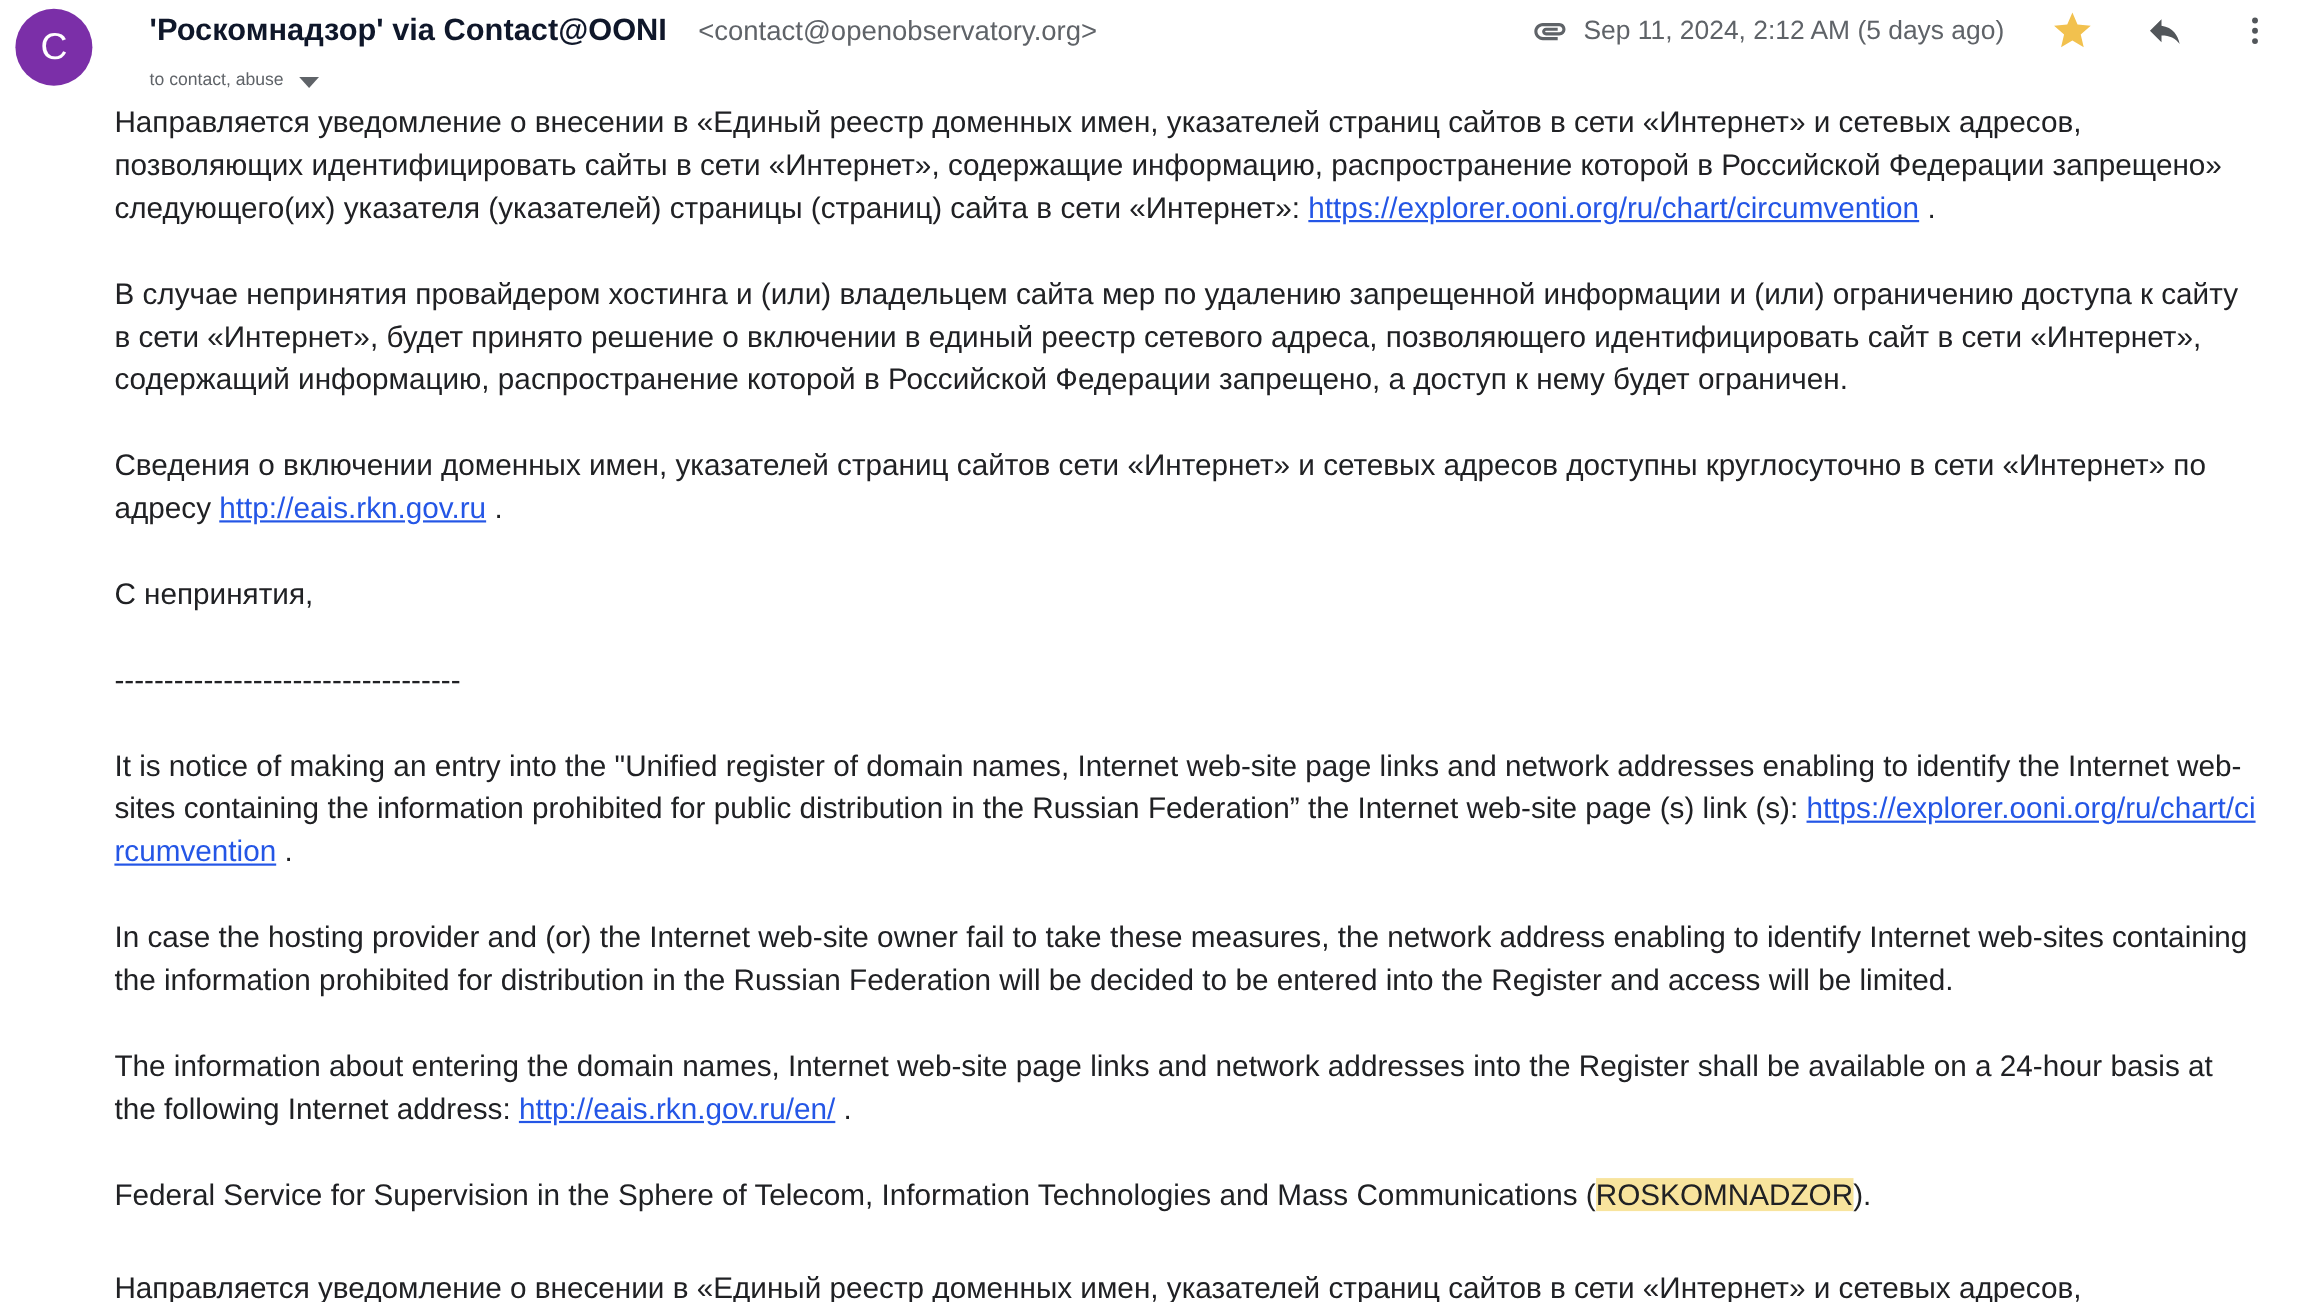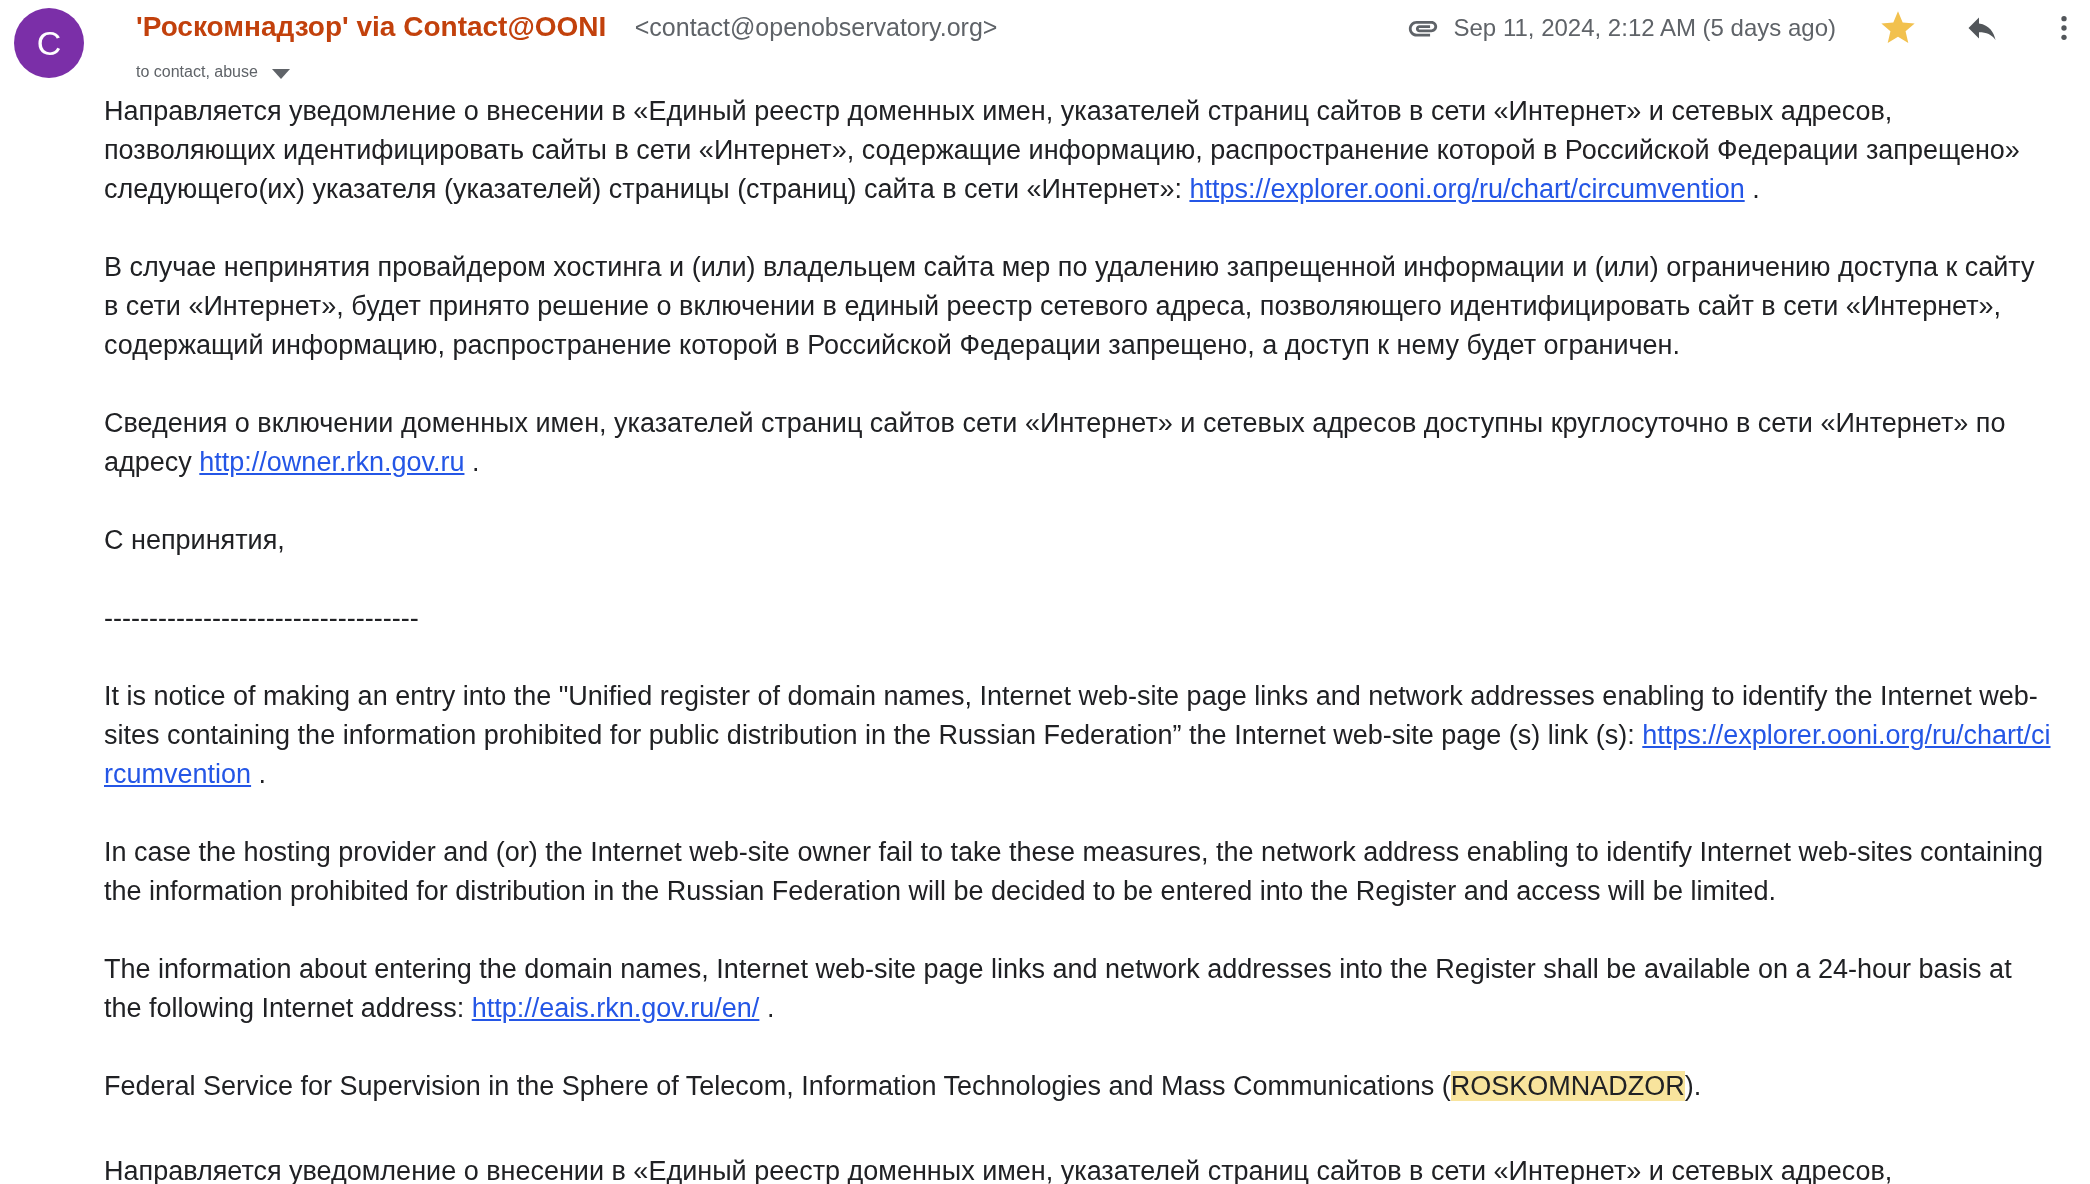--- a/index.html
+++ b/index.html
@@ -42,21 +42,21 @@
     position: absolute;
     left: 136px; top: 10px;
   }
   .sender-row {
     white-space: nowrap;
     line-height: 34px;
   }
   .sender-name {
     font-size: 28px;
     font-weight: bold;
-    color: #c2410c;
+    color: #0f172a;
   }
   .sender-email {
     font-size: 25px;
     color: var(--meta-text);
     margin-left: 24px;
   }
   .recipients-row {
     margin-top: 10px;
     font-size: 16px;
     color: var(--meta-text);
@@ -68,21 +68,21 @@
   .caret {
     width: 0; height: 0;
     border-left: 9px solid transparent;
     border-right: 9px solid transparent;
     border-top: 10px solid var(--meta-text);
     margin-left: 14px;
     margin-top: 4px;
   }
   .header-right {
     position: absolute;
-    right: 4px; top: 6px;
+    right: 18px; top: 6px;
     display: flex;
     align-items: center;
     height: 44px;
   }
   .attachment-wrap { margin-right: 14px; display: flex; align-items: center; }
   .date-text {
     font-size: 24px;
     color: var(--meta-text);
     white-space: nowrap;
     line-height: 44px;
@@ -164,21 +164,21 @@
           <circle cx="12" cy="12" r="2"></circle>
           <circle cx="12" cy="19" r="2"></circle>
       </svg>
     </button>
   </div>
 </div>
 
 <div class="email-body" id="email-body">
     <p><span>Направляется уведомление о внесении в «Единый реестр доменных имен, указателей страниц сайтов в сети «Интернет» и сетевых адресов, позволяющих идентифицировать сайты в сети «Интернет», содержащие информацию, распространение которой в Российской Федерации запрещено» следующего(их) указателя (указателей) страницы (страниц) сайта в сети «Интернет»: </span><a href="#" class="body-link">https://explorer.ooni.org/ru/chart/circumvention</a><span> .</span></p>
     <p><span>В случае непринятия провайдером хостинга и (или) владельцем сайта мер по удалению запрещенной информации и (или) ограничению доступа к сайту в сети «Интернет», будет принято решение о включении в единый реестр сетевого адреса, позволяющего идентифицировать сайт в сети «Интернет», содержащий информацию, распространение которой в Российской Федерации запрещено, а доступ к нему будет ограничен.</span></p>
-    <p><span>Сведения о включении доменных имен, указателей страниц сайтов сети «Интернет» и сетевых адресов доступны круглосуточно в сети «Интернет» по адресу </span><a href="#" class="body-link">http://owner.rkn.gov.ru</a><span> .</span></p>
+    <p><span>Сведения о включении доменных имен, указателей страниц сайтов сети «Интернет» и сетевых адресов доступны круглосуточно в сети «Интернет» по адресу </span><a href="#" class="body-link">http://eais.rkn.gov.ru</a><span> .</span></p>
     <p><span>С непринятия,</span><br></p>
     <p><span>-----------------------------------</span></p>
     <p><span>It is notice of making an entry into the "Unified register of domain names, Internet web-site page links and network addresses enabling to identify the Internet web-sites containing the information prohibited for public distribution in the Russian Federation” the Internet web-site page (s) link (s): </span><a href="#" class="body-link">https://explorer.ooni.org/ru/chart/circumvention</a><span> .</span></p>
     <p><span>In case the hosting provider and (or) the Internet web-site owner fail to take these measures, the network address enabling to identify Internet web-sites containing the information prohibited for distribution in the Russian Federation will be decided to be entered into the Register and access will be limited.</span></p>
     <p><span>The information about entering the domain names, Internet web-site page links and network addresses into the Register shall be available on a 24-hour basis at the following Internet address: </span><a href="#" class="body-link">http://eais.rkn.gov.ru/en/</a><span> .</span></p>
     <p><span>Federal Service for Supervision in the Sphere of Telecom, Information Technologies and Mass Communications (</span><span class="highlight">ROSKOMNADZOR</span><span>).</span></p>
   </div>
 
 <div class="clipped-line">Направляется уведомление о внесении в «Единый реестр доменных имен, указателей страниц сайтов в сети «Интернет» и сетевых адресов, позволяющих</div>
 

